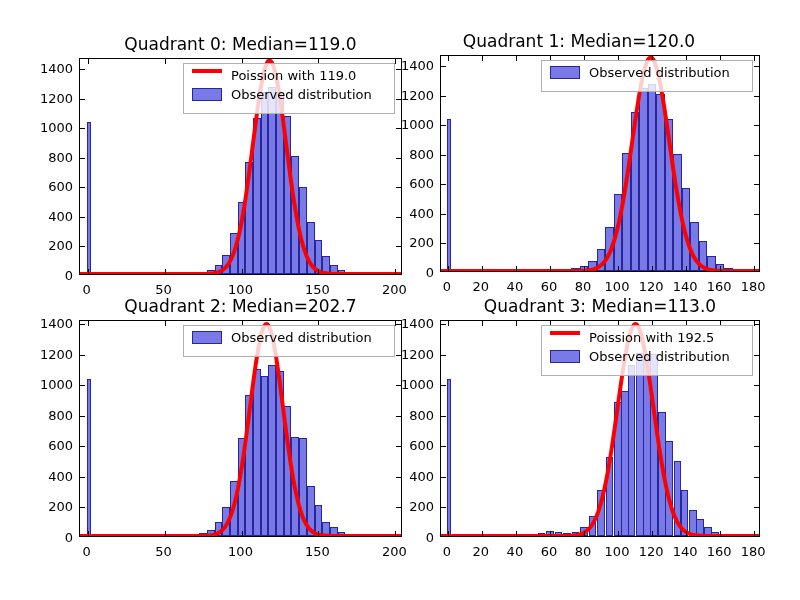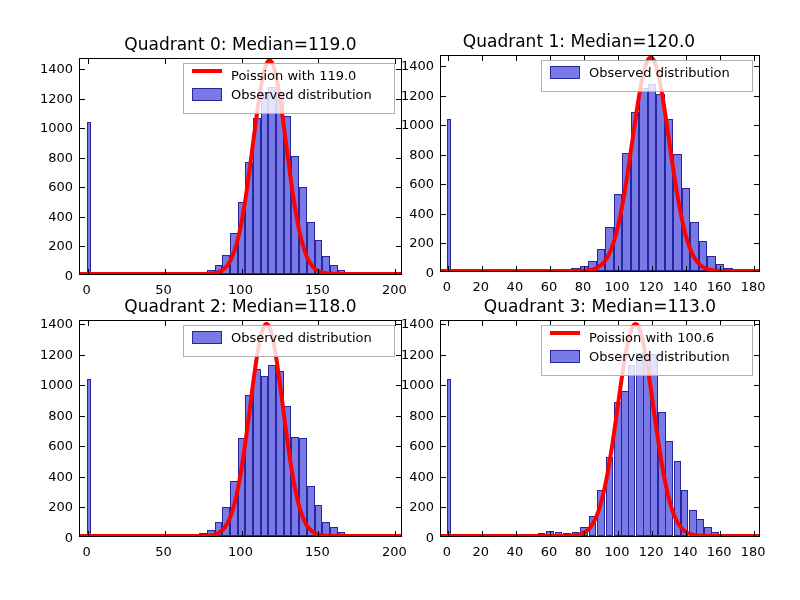--- a/index.html
+++ b/index.html
@@ -269,21 +269,21 @@
       <div class="xtick-label" style="left: 74.8936px; top: 220px;">40</div>
       <div class="xtick-label" style="left: 108.936px; top: 220px;">60</div>
       <div class="xtick-label" style="left: 142.979px; top: 220px;">80</div>
       <div class="xtick-label" style="left: 177.021px; top: 220px;">100</div>
       <div class="xtick-label" style="left: 211.064px; top: 220px;">120</div>
       <div class="xtick-label" style="left: 245.106px; top: 220px;">140</div>
       <div class="xtick-label" style="left: 279.149px; top: 220px;">160</div>
       <div class="xtick-label" style="left: 313.191px; top: 220px;">180</div>
     </div>
     <div class="panel" style="left: 79px; top: 320px; width: 323px; height: 217px;">
-      <div class="panel-title">Quadrant 2: Median=118.0</div>
+      <div class="panel-title">Quadrant 2: Median=202.7</div>
       <div class="axes" style="left: 0px; top: 0px; width: 323px; height: 217px;">
         <div class="bar" style="left: 6.76762px; width: 4px; height: 157.401px;"></div>
         <div class="bar" style="left: 111.512px; width: 7.69048px; height: 1.22254px;"></div>
         <div class="bar" style="left: 119.202px; width: 7.69048px; height: 2.7507px;"></div>
         <div class="bar" style="left: 126.893px; width: 7.69048px; height: 6.11268px;"></div>
         <div class="bar" style="left: 134.583px; width: 7.69048px; height: 13.7535px;"></div>
         <div class="bar" style="left: 142.274px; width: 7.69048px; height: 29.0352px;"></div>
         <div class="bar" style="left: 149.964px; width: 7.69048px; height: 55.0141px;"></div>
         <div class="bar" style="left: 157.655px; width: 7.69048px; height: 97.8028px;"></div>
         <div class="bar" style="left: 165.345px; width: 7.69048px; height: 140.592px;"></div>
@@ -412,21 +412,21 @@
         <div class="xtick-mark top" style="left: 211.064px;"></div>
         <div class="xtick-mark" style="left: 245.106px;"></div>
         <div class="xtick-mark top" style="left: 245.106px;"></div>
         <div class="xtick-mark" style="left: 279.149px;"></div>
         <div class="xtick-mark top" style="left: 279.149px;"></div>
         <div class="xtick-mark" style="left: 313.191px;"></div>
         <div class="xtick-mark top" style="left: 313.191px;"></div>
         <div class="legend" style="right: 6px; top: 4px; width: 212px;">
           <div class="legend-row">
             <span class="legend-swatch-line"></span>
-            <span>Poission with 100.6</span>
+            <span>Poission with 192.5</span>
           </div>
           <div class="legend-row">
             <span class="legend-swatch-box"></span>
             <span>Observed distribution</span>
           </div>
         </div>
       </div>
       <div class="ytick-label" style="top: 217px; position: absolute; right: auto; left: -6px; transform: translate(-100%, -50%); padding-right: 0px;">0</div>
       <div class="ytick-label" style="top: 186.437px; position: absolute; right: auto; left: -6px; transform: translate(-100%, -50%); padding-right: 0px;">200</div>
       <div class="ytick-label" style="top: 155.873px; position: absolute; right: auto; left: -6px; transform: translate(-100%, -50%); padding-right: 0px;">400</div>

